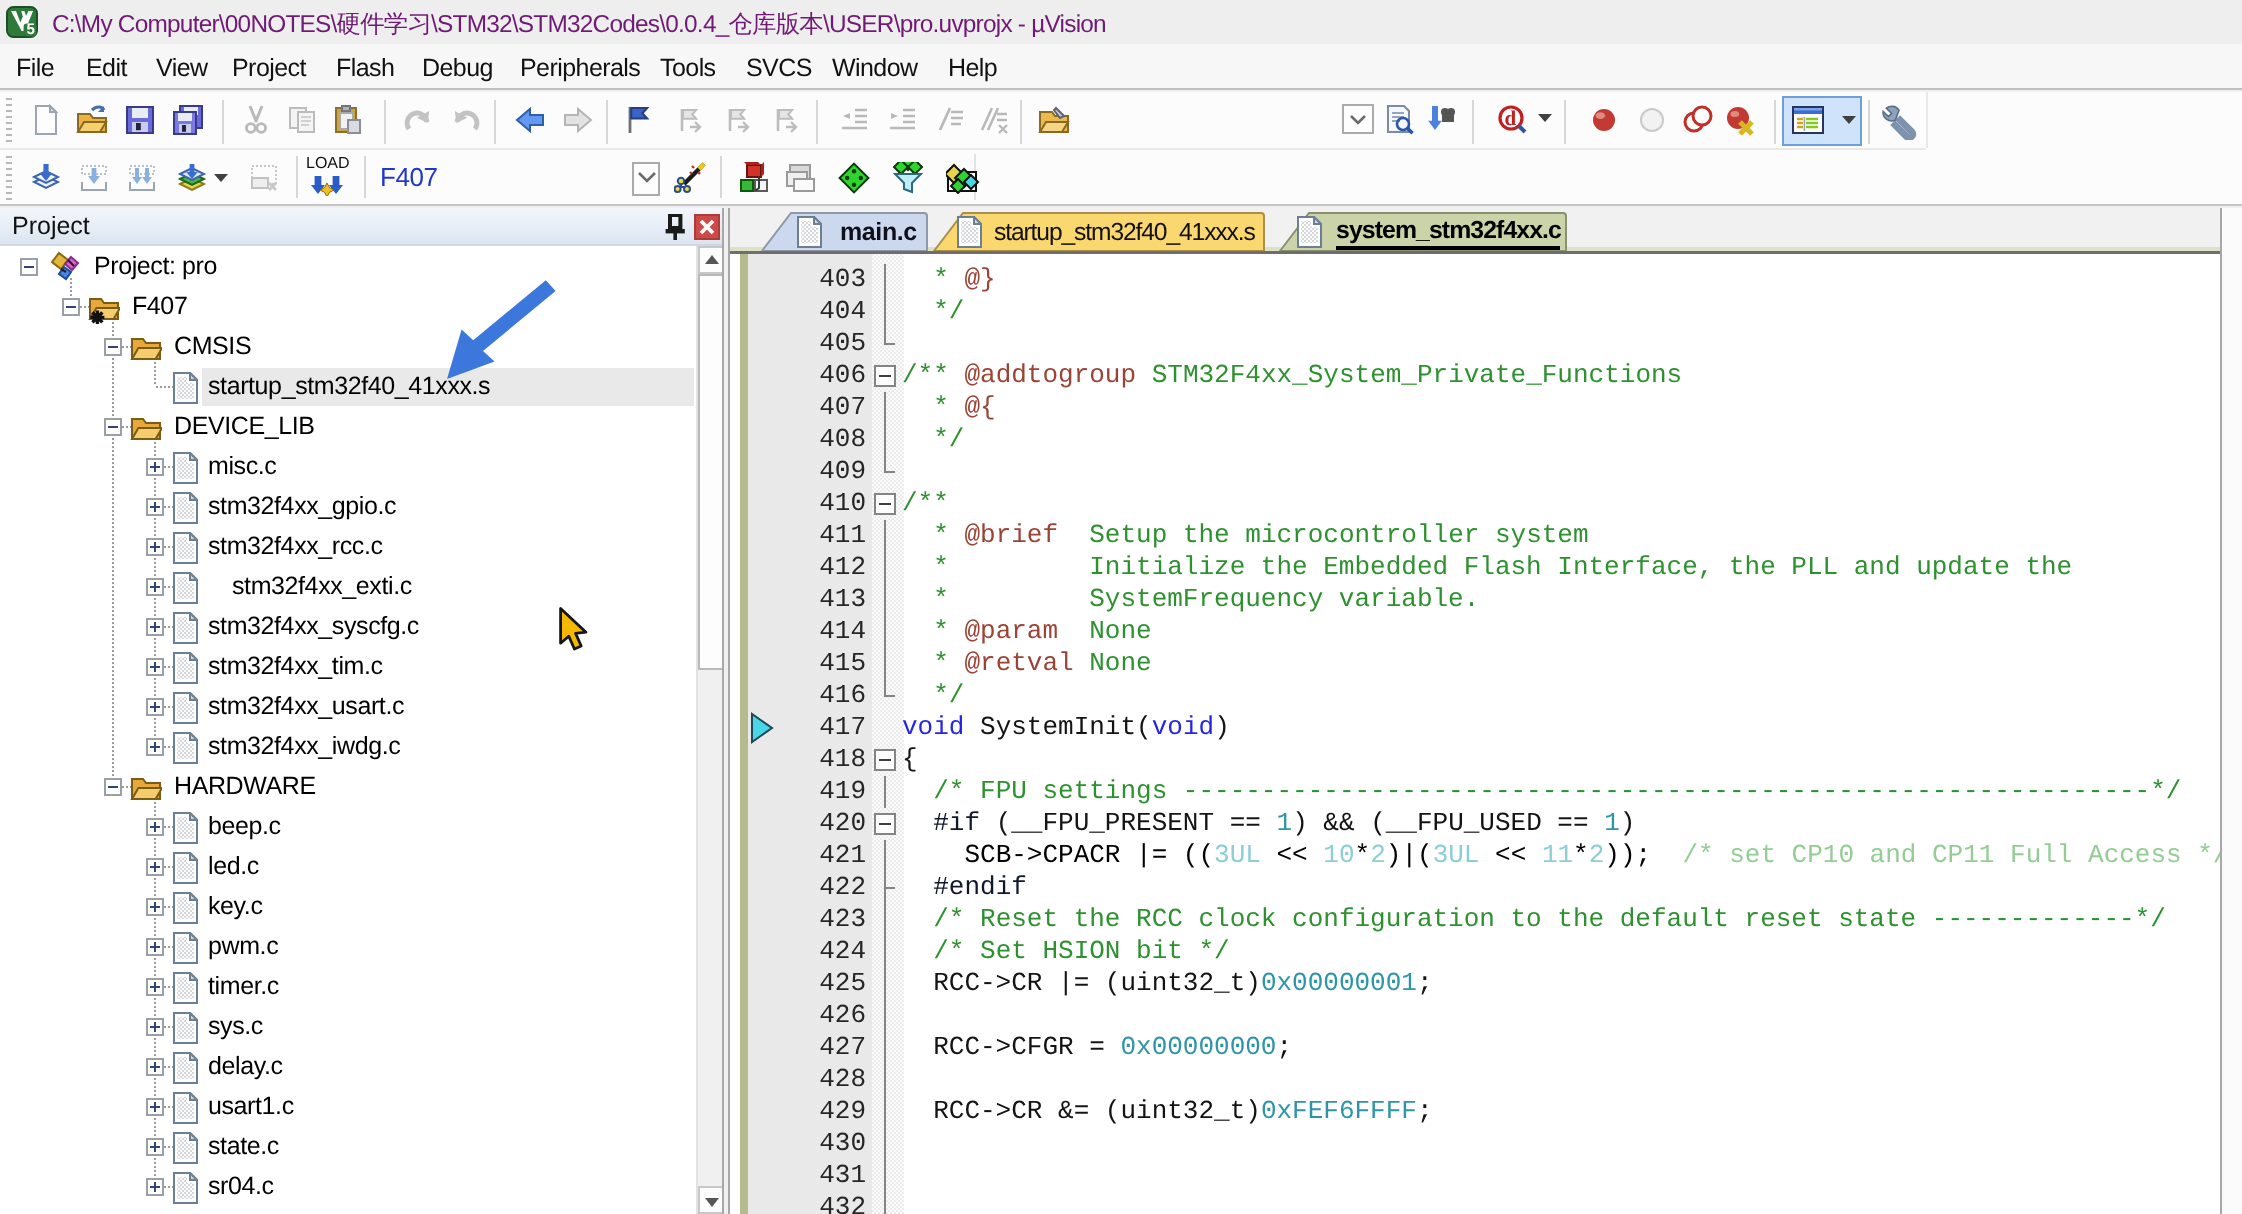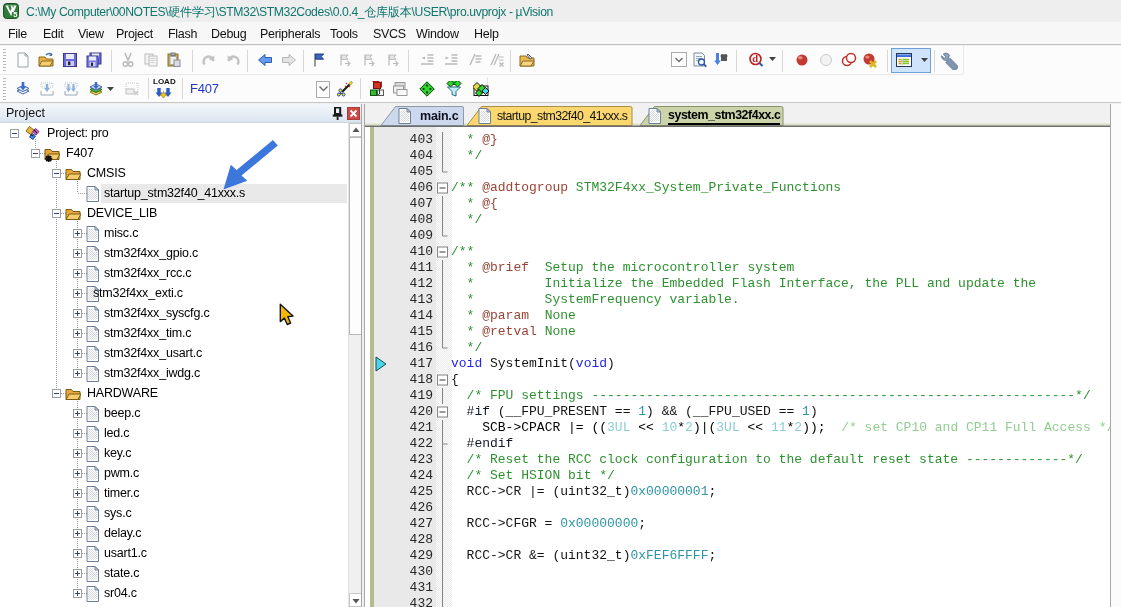--- a/index.html
+++ b/index.html
@@ -1,20 +1,20 @@
 <!DOCTYPE html>
 <html><head><meta charset="utf-8"><style>
 *{margin:0;padding:0;box-sizing:border-box}
 html,body{width:1121px;height:607px;overflow:hidden;background:#f0f0f0;
   font-family:"Liberation Sans",sans-serif;}
 .abs{position:absolute}
 #app{position:relative;width:1121px;height:607px;background:#f0f0f0}
 
 #title{left:0;top:0;width:1121px;height:22px;background:#eeeeee;}
-#title .txt{left:26px;top:4px;font-size:12.2px;color:#0f766e;letter-spacing:-0.38px;}
+#title .txt{left:26px;top:4px;font-size:12.2px;color:#701a75;letter-spacing:-0.38px;}
 
 #menu{left:0;top:22px;width:1121px;height:23px;background:#f7f7f7;border-bottom:1px solid #bfbfbf}
 #menu span{position:absolute;top:5px;font-size:12.5px;color:#111;letter-spacing:-0.28px}
 
 #tbar{left:0;top:46px;width:1121px;height:57px;background:#fcfcfc;border-bottom:1px solid #c6c6c6}
 .grip{width:3px;background-image:repeating-linear-gradient(to bottom,#b8b8b8 0 1px,transparent 1px 3px)}
 .vsep{width:1px;background:#d7d7d7}
 
 #phead{left:0;top:104px;width:362px;height:19px;background:linear-gradient(#f3f7fb,#dbe5f0);border-bottom:1px solid #cdd6e2}
 #phead .t{left:6px;top:2px;font-size:12.5px;color:#111}
@@ -72,21 +72,21 @@
 <div class="abs vsep" style="left:887px;top:4px;height:22px"></div>
 <div class="abs vsep" style="left:934px;top:4px;height:22px"></div>
 <div class="abs vsep" style="left:148px;top:32px;height:21px"></div>
 <div class="abs vsep" style="left:182px;top:32px;height:21px"></div>
 <div class="abs vsep" style="left:360px;top:32px;height:21px"></div>
 <div class="abs" style="left:487px;top:31px;width:1px;height:23px;background:#e3e3e3"></div>
 <div class="abs" style="left:0px;top:28px;width:963px;height:1px;background:#e9e9e9"></div>
 <div class="abs" style="left:963px;top:0px;width:1px;height:28px;background:#e9e9e9"></div>
 </div>
 <div class="abs" style="left:891px;top:48px;width:40px;height:25px;background:#cfe4fa;border:1px solid #6f9fd8"></div>
-<div class="abs" style="left:153px;top:77px;width:26px;height:9px;font-family:'Liberation Sans';font-size:8px;font-weight:bold;color:#111;letter-spacing:0px">LOAD</div>
+<div class="abs" style="left:153px;top:77px;width:26px;height:9px;font-family:'Liberation Sans';font-size:8px;font-weight:normal;color:#111;letter-spacing:0px">LOAD</div>
 <div class="abs" style="left:190px;top:81px;font-size:13px;color:#2038c8;letter-spacing:-0.2px">F407</div>
 <div class="abs" style="left:316px;top:81px;width:14px;height:17px;background:#fdfdfd;border:1px solid #ababab"></div>
 <svg class="abs" style="left:15px;top:52px" width="16" height="16" viewBox="0 0 16 16">
       <path d="M3 1h7l3 3v11H3z" fill="#fdfdfd" stroke="#9aa4b2"></path>
       <path d="M10 1l3 3h-3z" fill="#dbe2ea" stroke="#9aa4b2"></path>
     </svg>
 <svg class="abs" style="left:38px;top:52px" width="16" height="16" viewBox="0 0 16 16">
       <path d="M1 5h6l1.5 2H15v7H1z" fill="#eab243" stroke="#8a6a20"></path>
       <path d="M1 14l3-5h11l-3 5z" fill="#f6cf70" stroke="#8a6a20"></path>
       <path d="M8 3c2-2 5-2 6 0" fill="none" stroke="#4a6fae" stroke-width="1.6"></path>
@@ -447,21 +447,21 @@
         <rect x="0.5" y="0.5" width="8" height="8" fill="#fff" stroke="#999fa6"></rect>
         <path d="M2 4.5h5" stroke="#31457c" stroke-width="1"></path>
         <path d="M4.5 2v5" stroke="#31457c" stroke-width="1"></path>
       </svg>
 <svg class="abs" style="left:86px;top:163px" width="13" height="16" viewBox="0 0 13 16">
         <path d="M1 0.5h8l3.5 3.5v11.5H1z" fill="#fdfdfd" stroke="#6d7f94"></path>
 <path d="M9 0.5L12.5 4H9z" fill="#cdd6e2" stroke="#6d7f94"></path>
 <rect x="2.5" y="2.5" width="5" height="11" fill="url(#dit)"></rect>
         <rect x="2.5" y="5.5" width="8.5" height="8" fill="url(#dit)"></rect>
       </svg>
-<div class="trow" style="left:93px;top:163px">stm32f4xx_exti.c</div>
+<div class="trow" style="left:116px;top:163px">stm32f4xx_exti.c</div>
 <svg class="abs" style="left:73px;top:186px" width="9" height="9" viewBox="0 0 9 9">
         <rect x="0.5" y="0.5" width="8" height="8" fill="#fff" stroke="#999fa6"></rect>
         <path d="M2 4.5h5" stroke="#31457c" stroke-width="1"></path>
         <path d="M4.5 2v5" stroke="#31457c" stroke-width="1"></path>
       </svg>
 <svg class="abs" style="left:86px;top:183px" width="13" height="16" viewBox="0 0 13 16">
         <path d="M1 0.5h8l3.5 3.5v11.5H1z" fill="#fdfdfd" stroke="#6d7f94"></path>
 <path d="M9 0.5L12.5 4H9z" fill="#cdd6e2" stroke="#6d7f94"></path>
 <rect x="2.5" y="2.5" width="5" height="11" fill="url(#dit)"></rect>
         <rect x="2.5" y="5.5" width="8.5" height="8" fill="url(#dit)"></rect>

